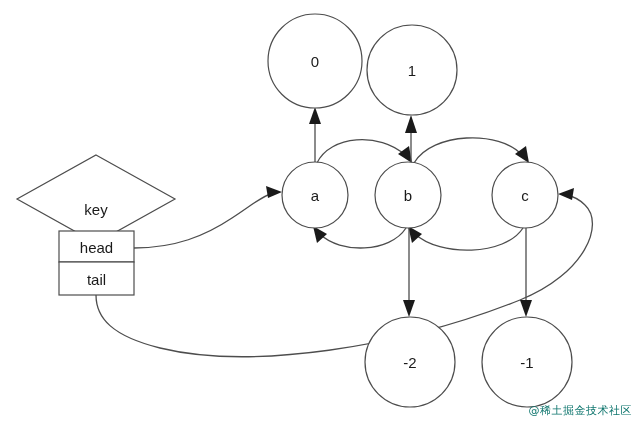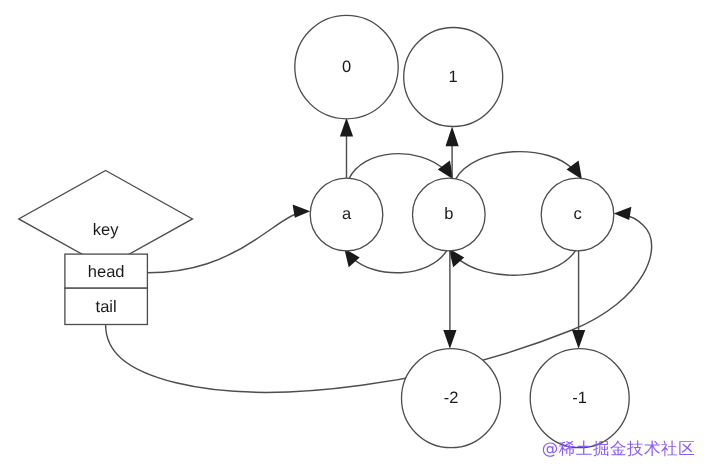--- a/index.html
+++ b/index.html
@@ -50,22 +50,22 @@
     font-size: 15px;
     fill: #1a1a1a;
     text-anchor: middle;
     dominant-baseline: central;
   }
   .watermark-text {
     position: absolute;
     right: 10px;
     bottom: 8px;
     font-family: "DejaVu Sans", sans-serif;
-    font-size: 15px;
-    color: #8b5cf6;
+    font-size: 11px;
+    color: #0f766e;
     letter-spacing: 0.5px;
     white-space: nowrap;
     user-select: none;
   }
 </style>
 </head>
 <body>
 
 <div id="diagram-root">
 

